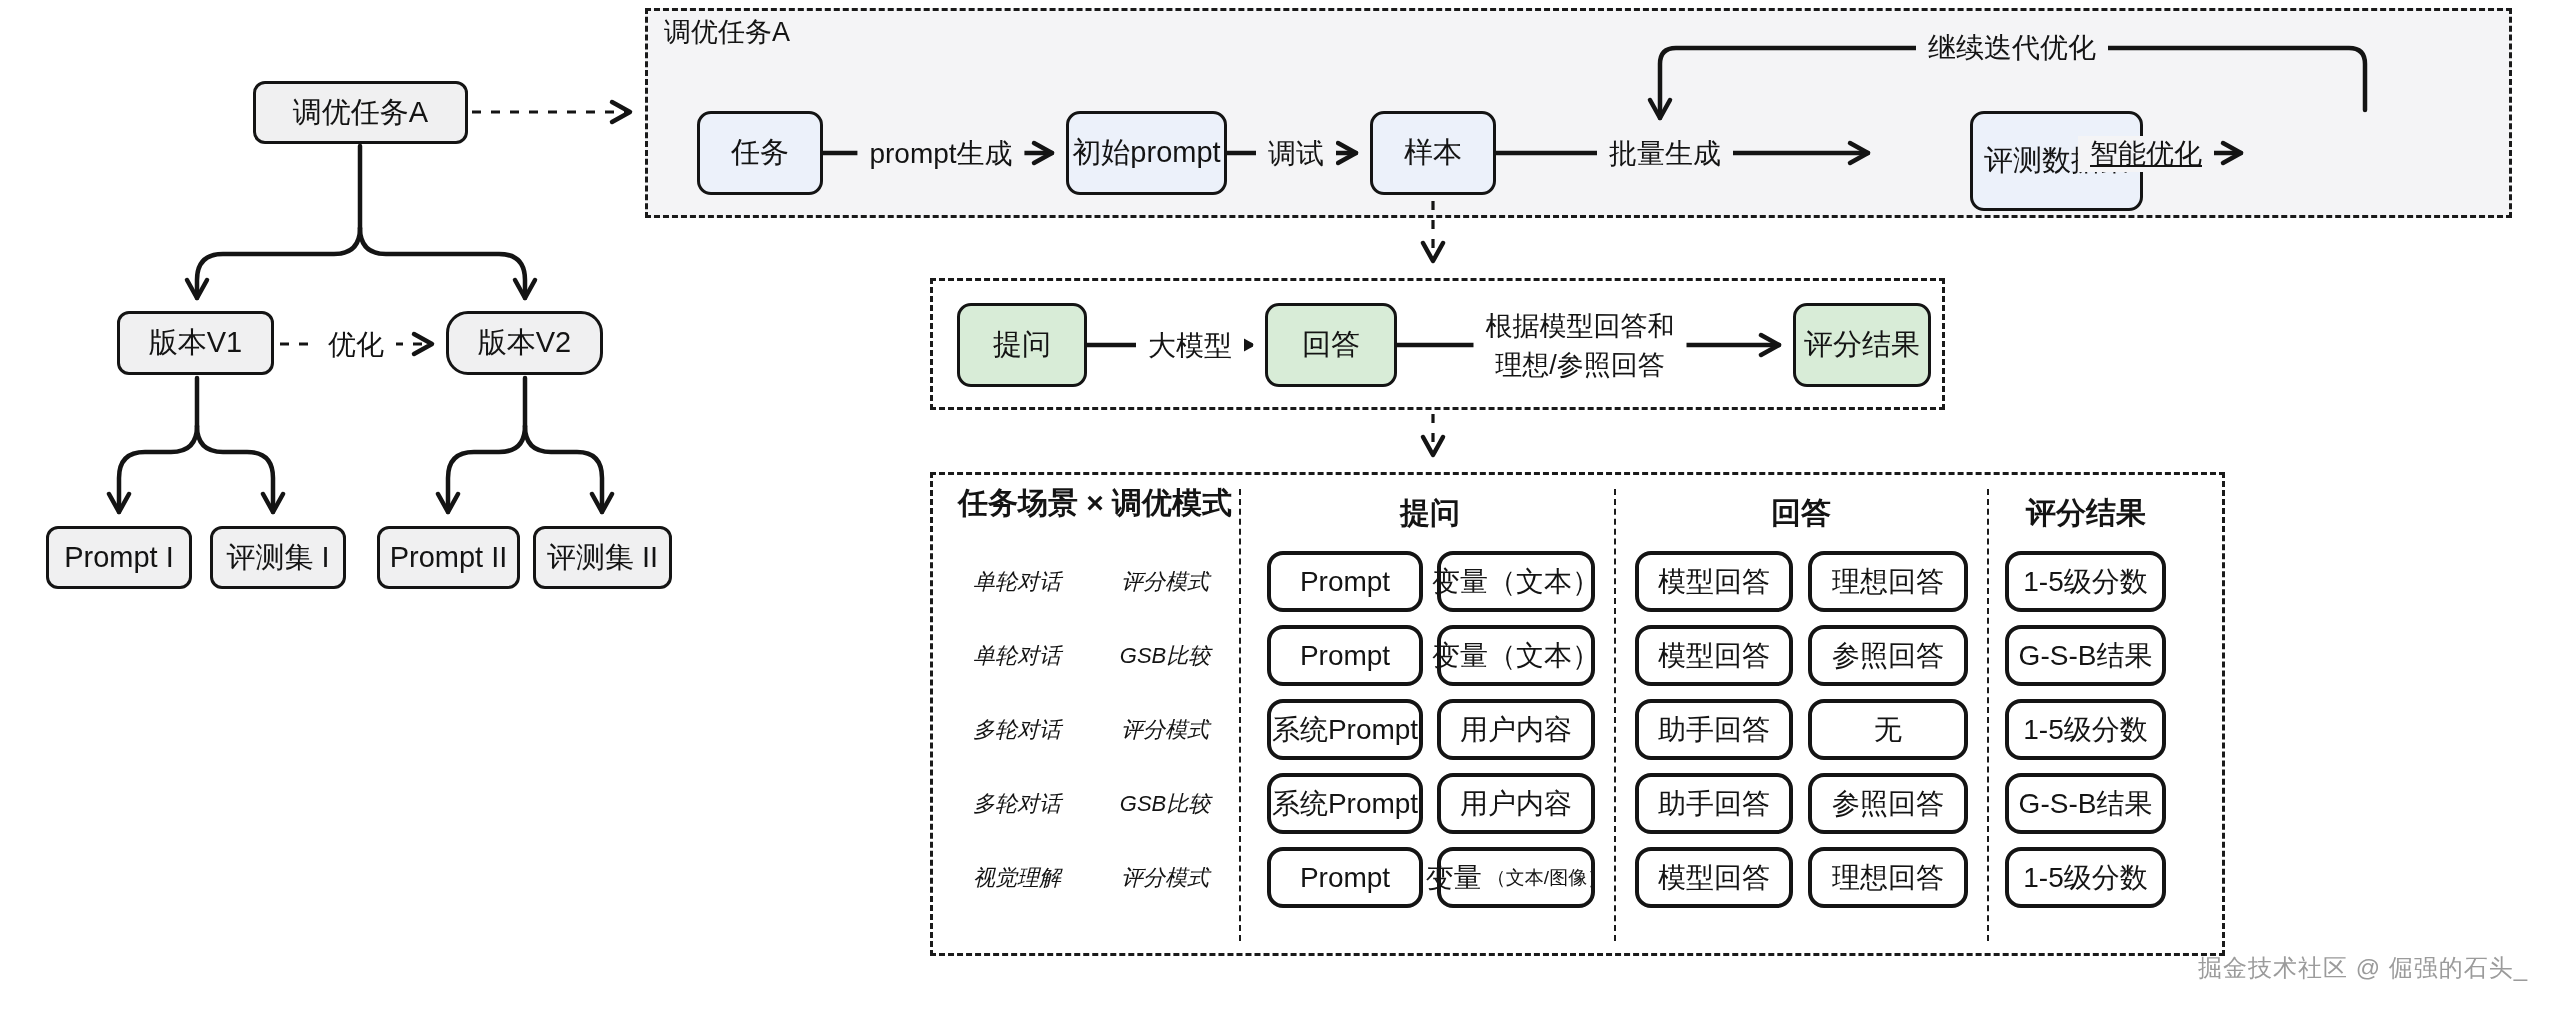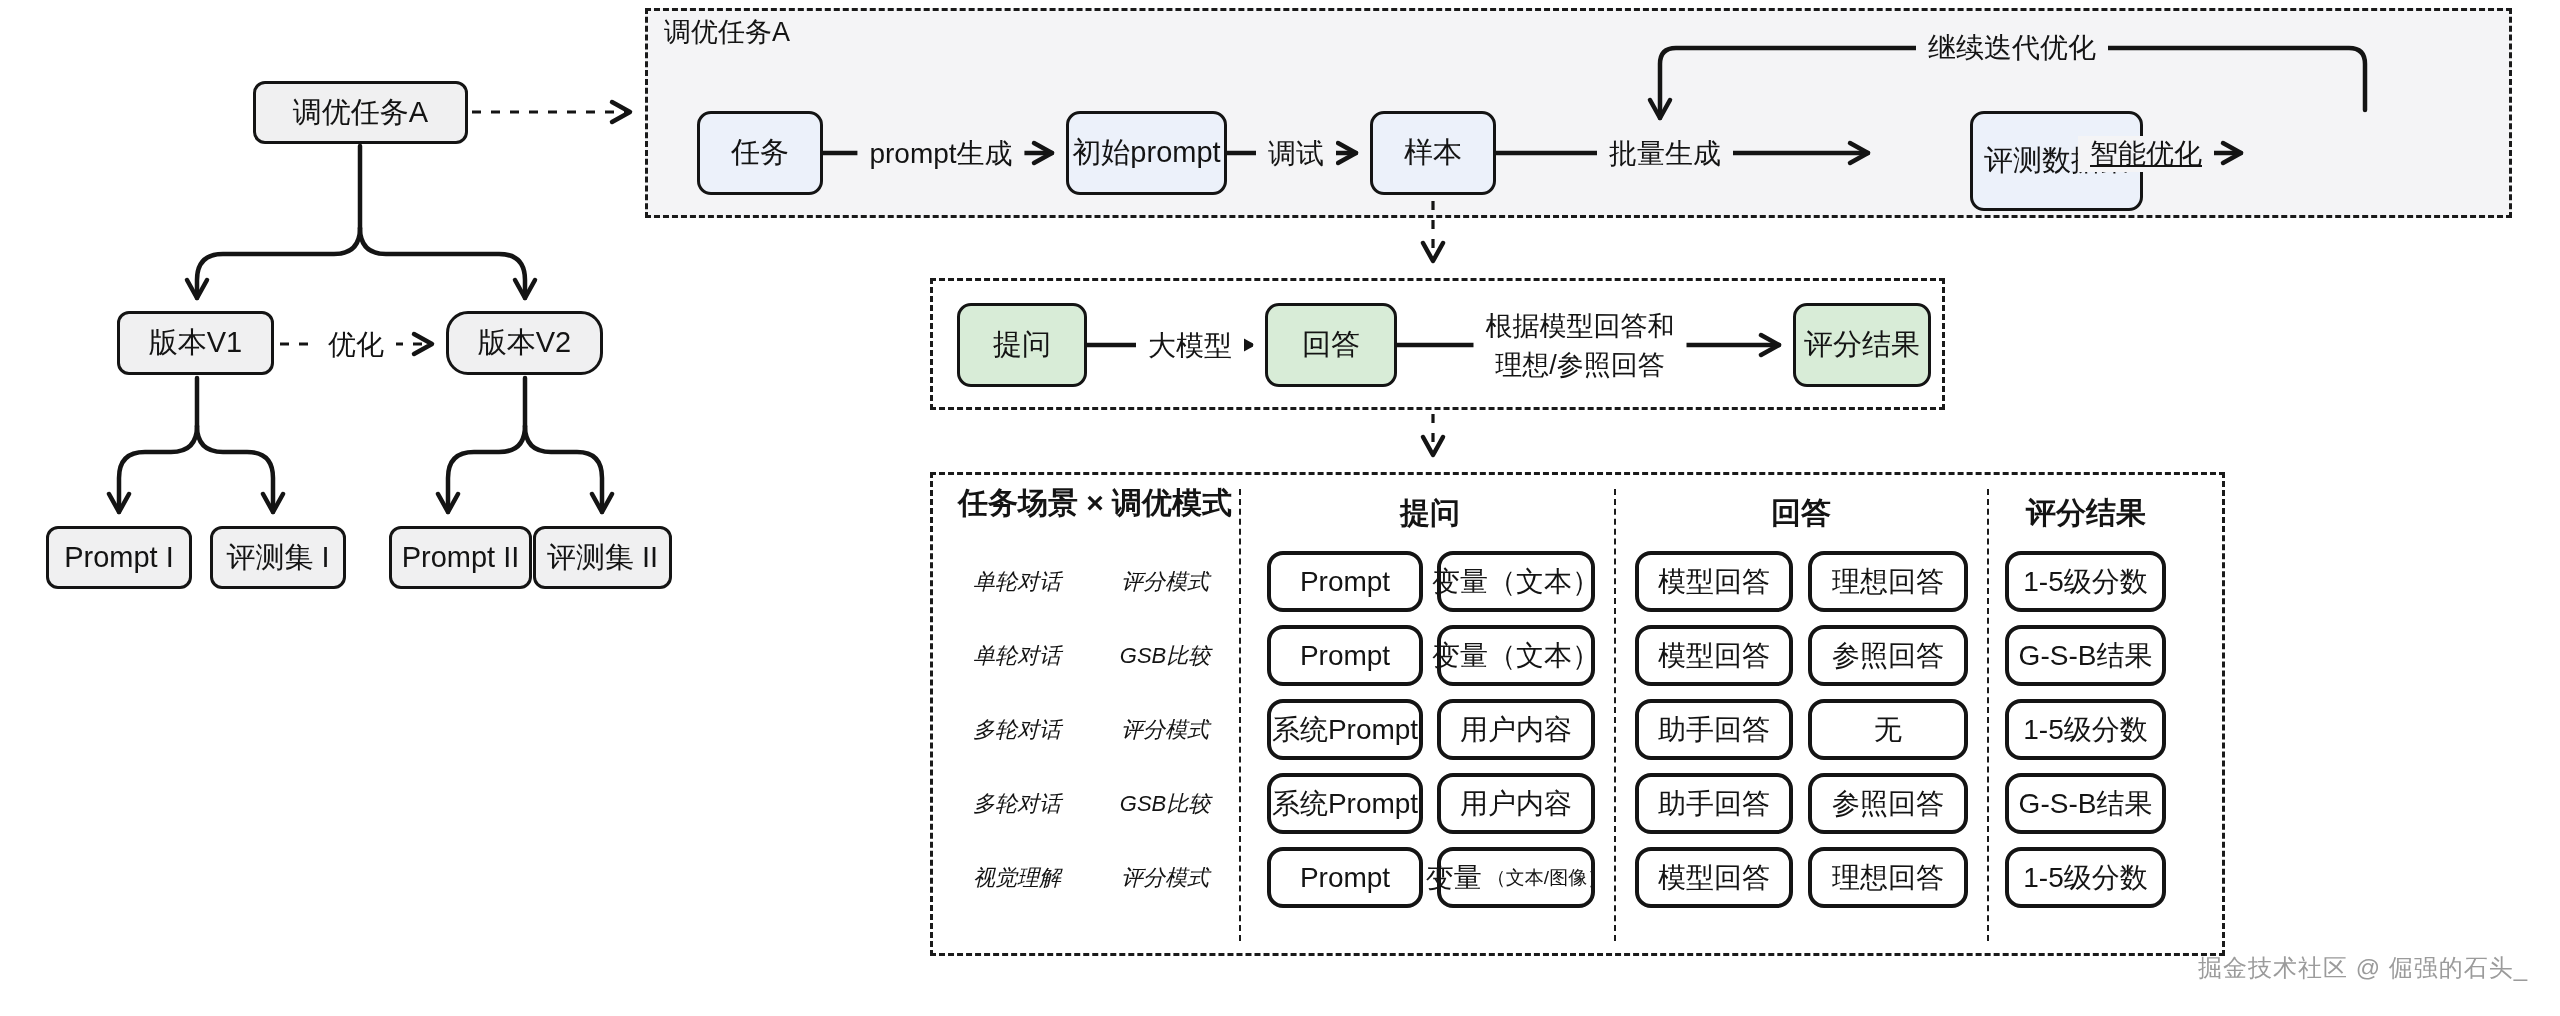--- a/index.html
+++ b/index.html
@@ -102,21 +102,21 @@
   <div class="node gray" style="left:446px;top:311px;width:157px;height:64px;border-radius:22px;">
     <span>版本V2</span>
   </div>
   <div class="lbl on-white" style="left:356px;top:345px;">优化</div>
   <div class="node gray" style="left:46px;top:526px;width:146px;height:63px;">
     <span>Prompt I</span>
   </div>
   <div class="node gray" style="left:210px;top:526px;width:136px;height:63px;">
     <span>评测集 I</span>
   </div>
-  <div class="node gray" style="left:377px;top:526px;width:143px;height:63px;margin-left:12px;">
+  <div class="node gray" style="left:377px;top:526px;width:143px;height:63px;">
     <span>Prompt II</span>
   </div>
   <div class="node gray" style="left:533px;top:526px;width:139px;height:63px;">
     <span>评测集 II</span>
   </div>
 
   <div class="box-title" style="left:664px;top:14px;">调优任务A</div>
 
   <div class="node blue" style="left:697px;top:111px;width:126px;height:84px;">
     <span>任务</span>

